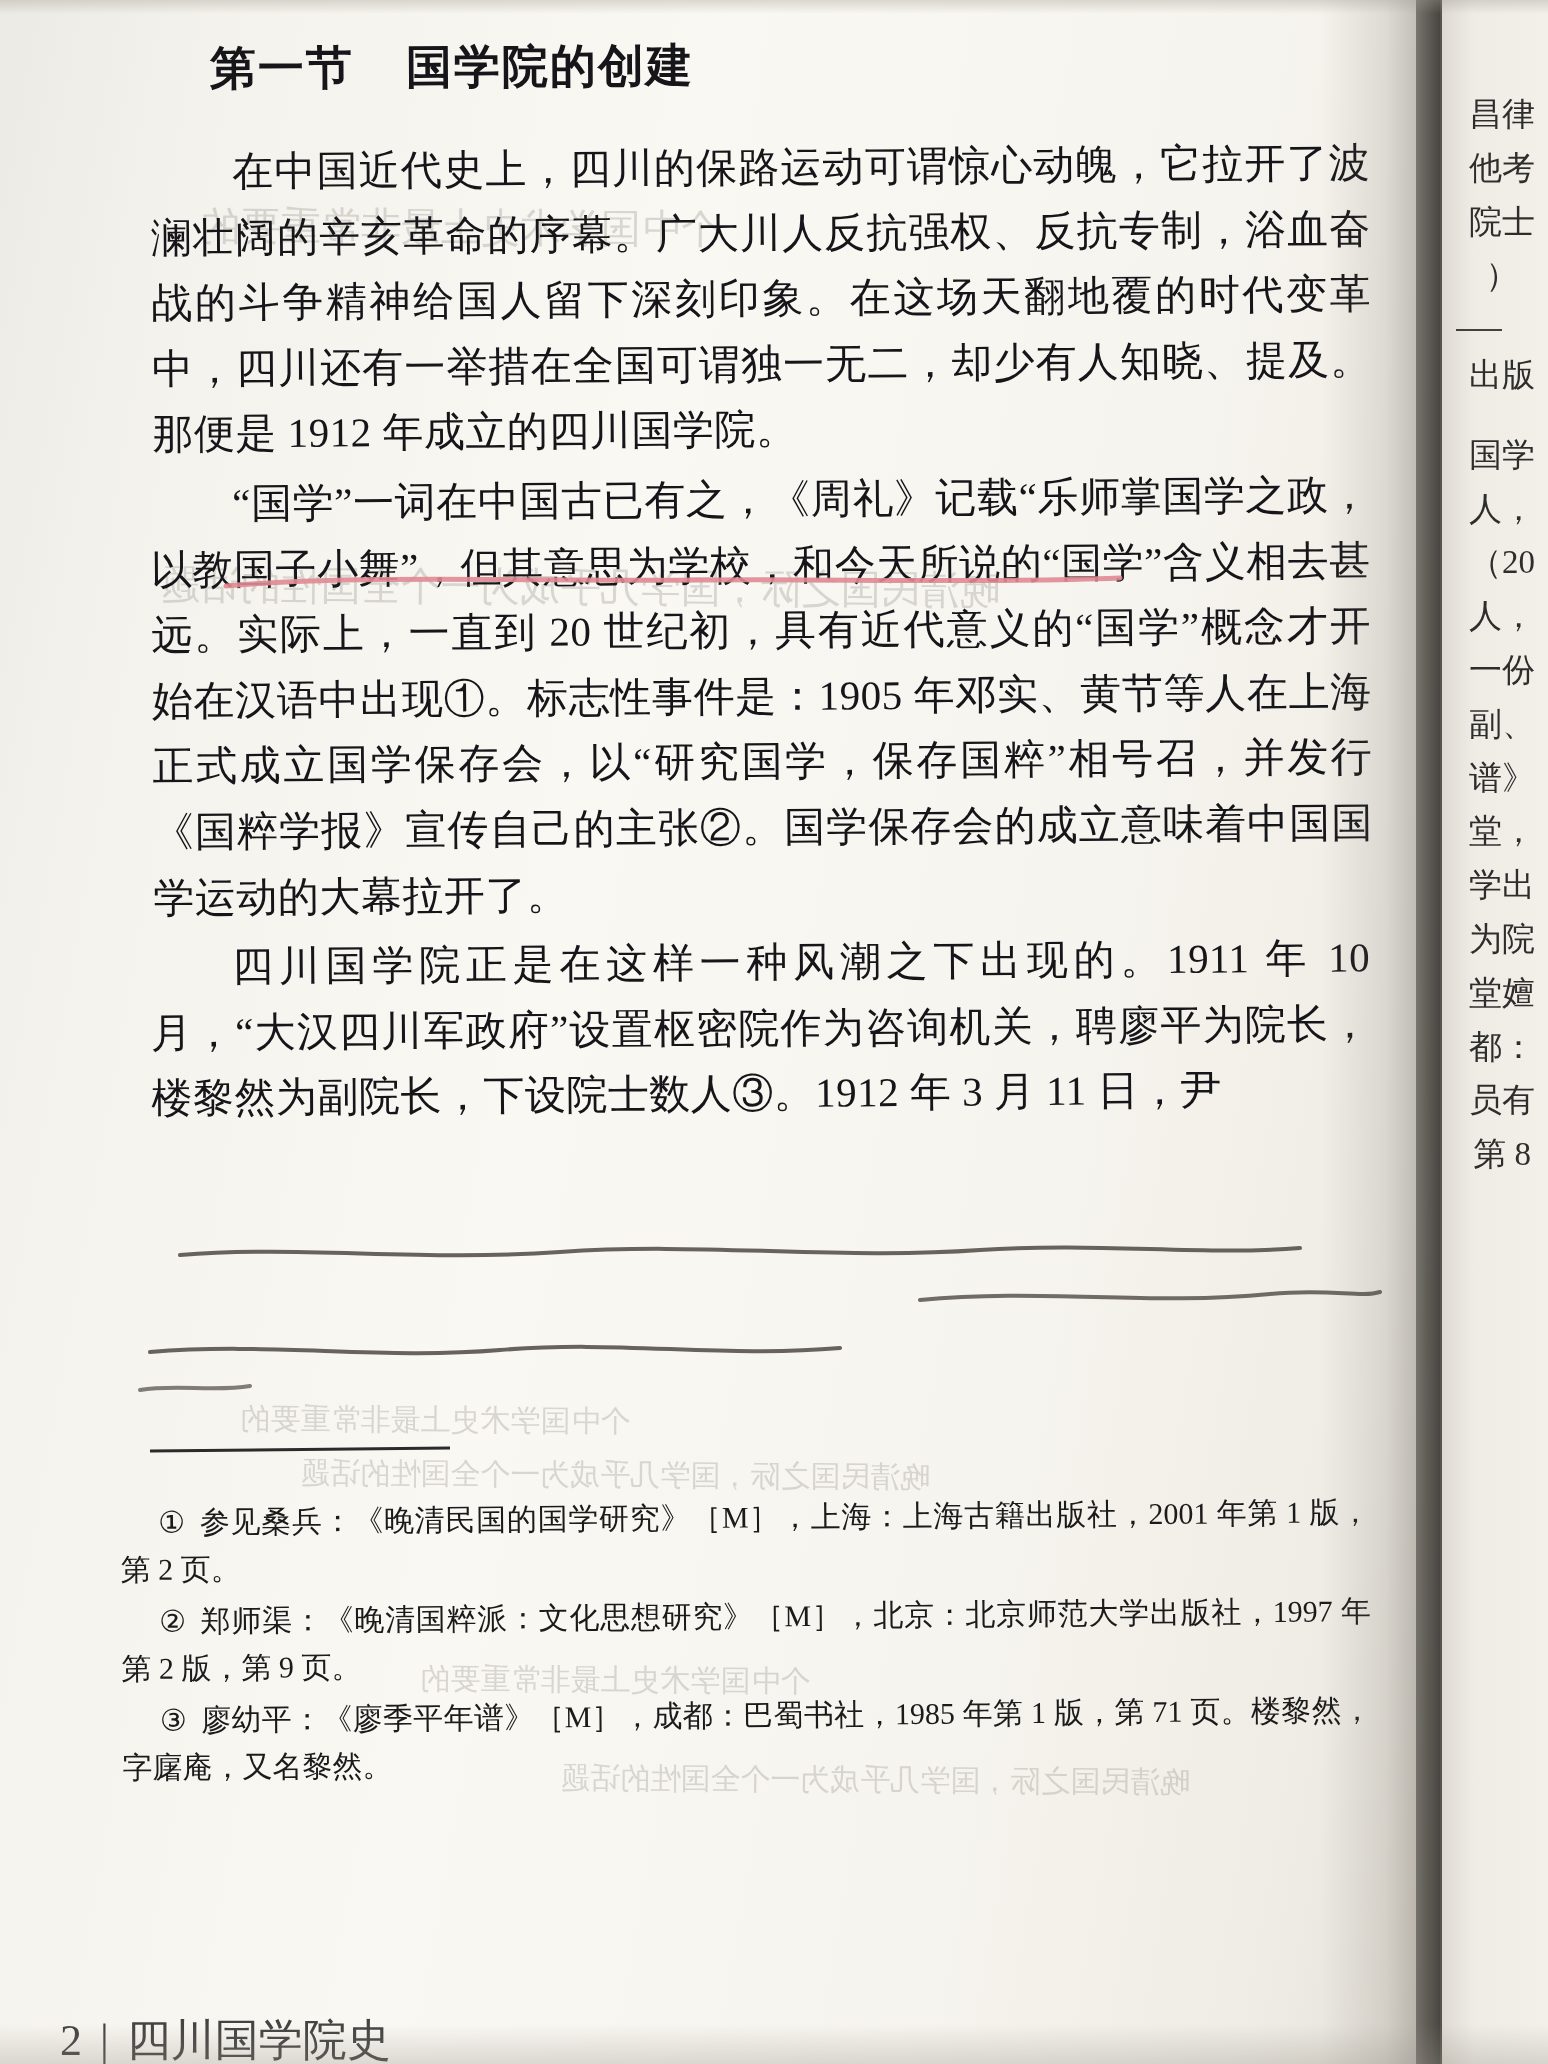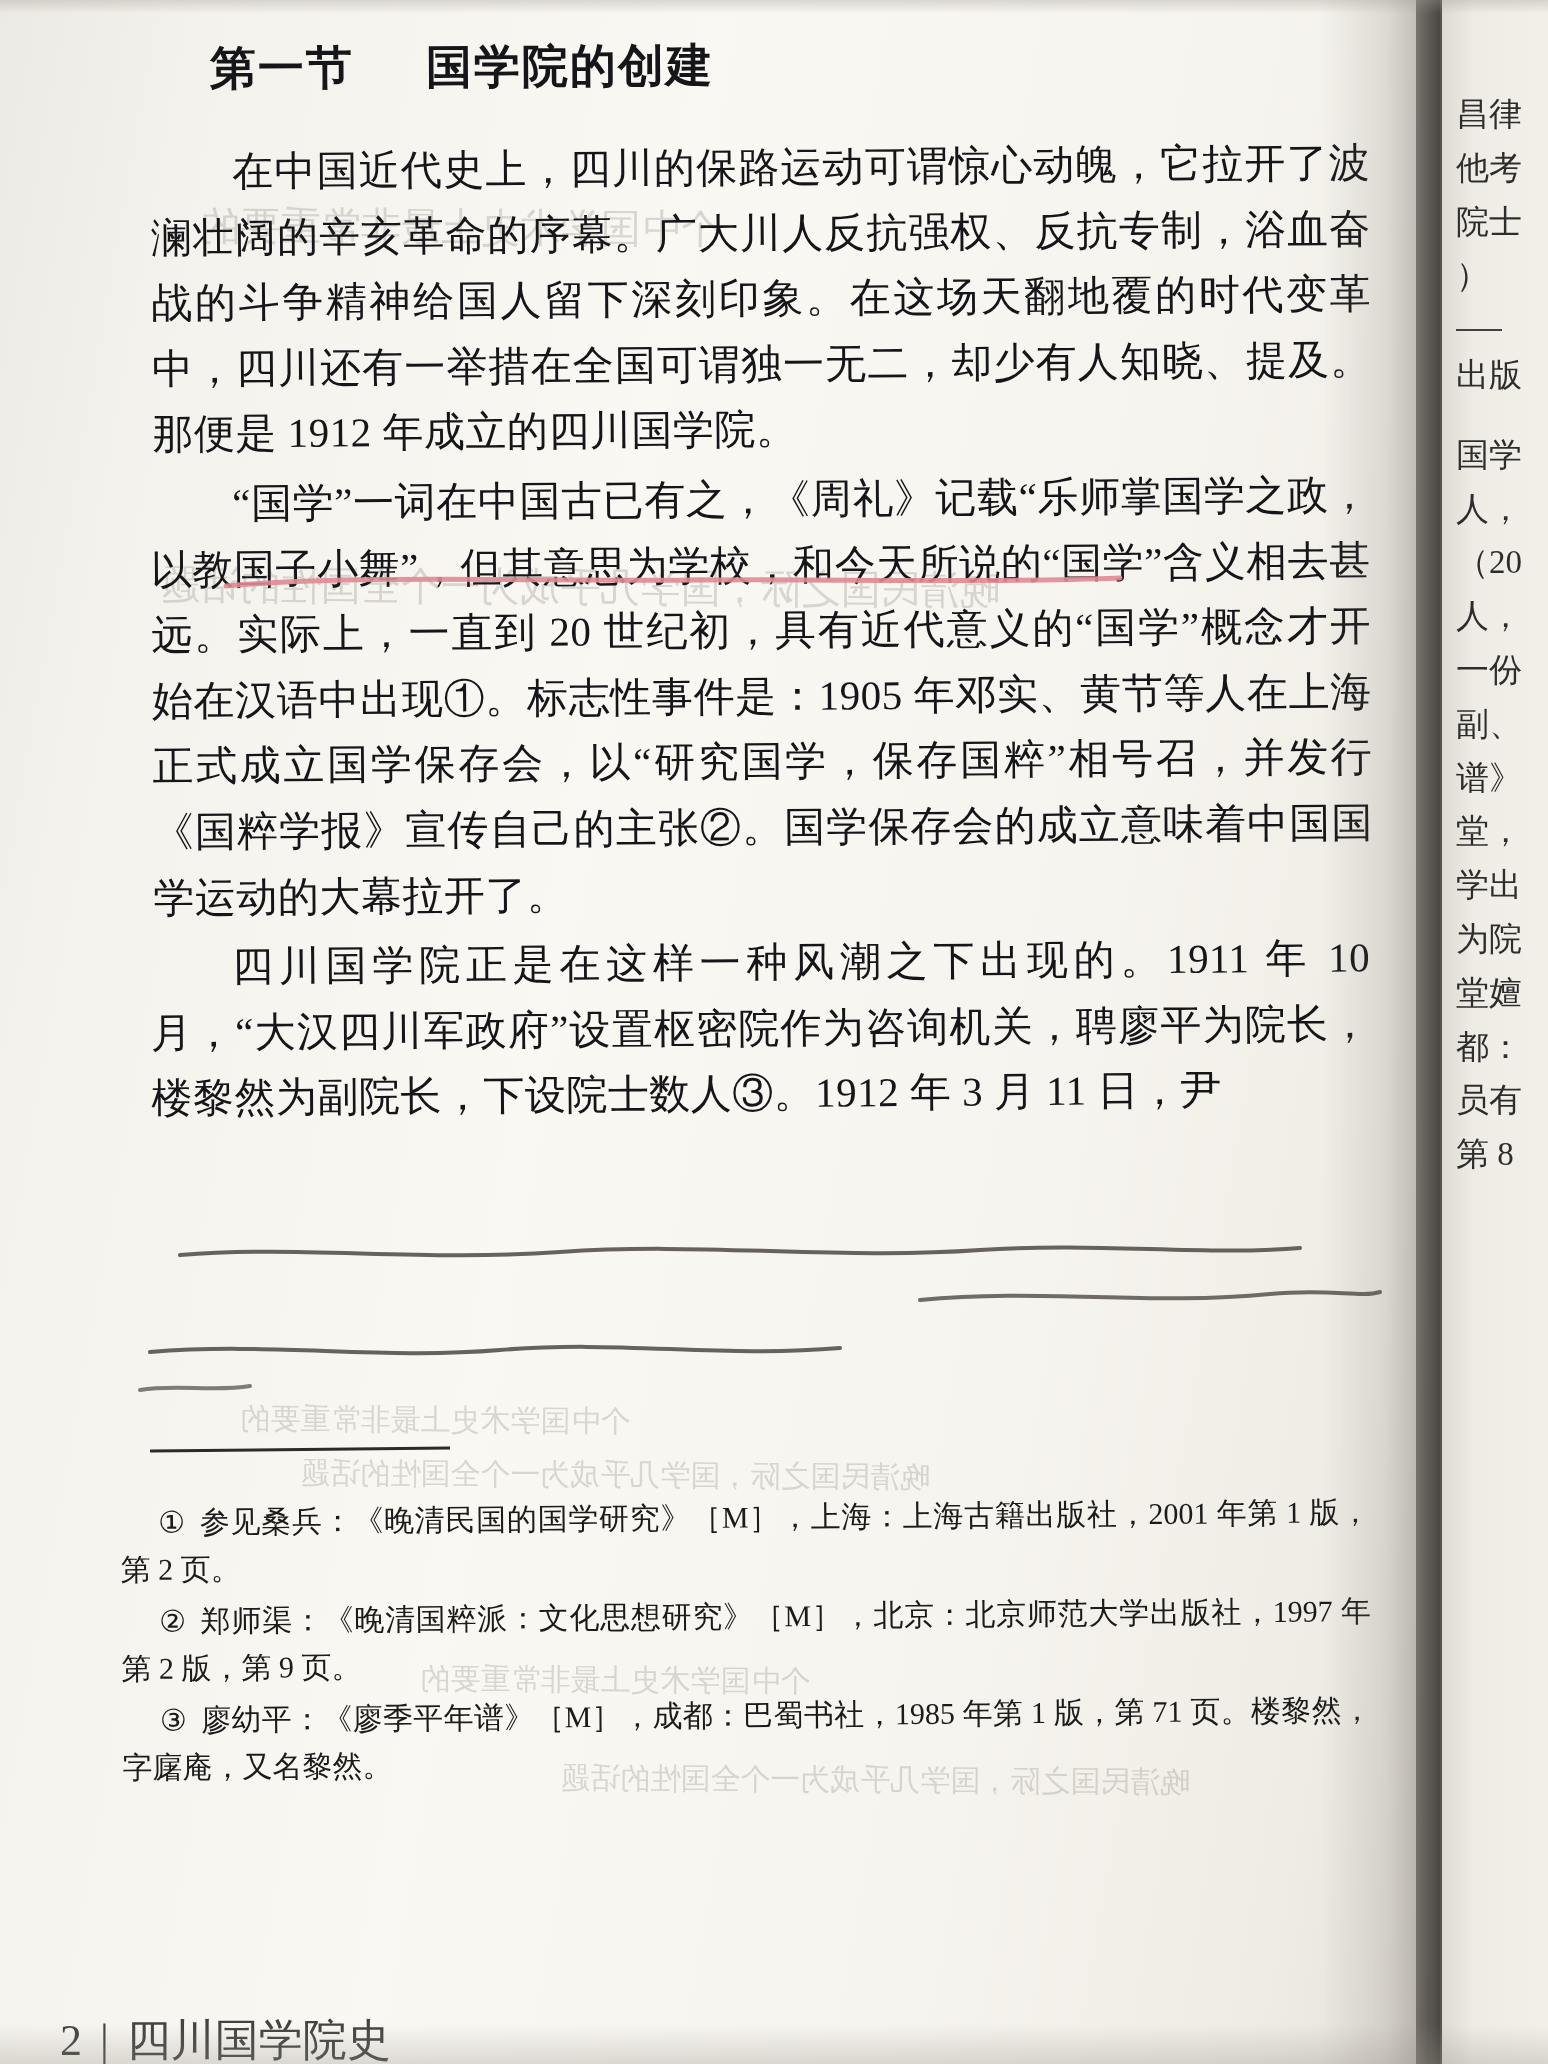--- a/index.html
+++ b/index.html
@@ -62,21 +62,21 @@
   }
   .chapter-title {
     font-size: 46px;
     font-weight: bold;
     letter-spacing: 2px;
     margin: 18px 0 40px 60px;
     color: #16161a;
     transform: rotate(-0.35deg);
     transform-origin: left center;
   }
-  .chapter-title .num { margin-right: 72px; }
+  .chapter-title .num { margin-right: 52px; }
 
   .body-para {
     font-size: 41px;
     line-height: 1.60;
     text-align: justify;
     color: #16161a;
     margin: 0 0 4px 0;
     text-indent: 2em;
     letter-spacing: 0.5px;
     transform: rotate(-0.45deg);
@@ -124,21 +124,21 @@
   .right-col {
     position: absolute;
     left: 1456px;
     top: 88px;
     width: 92px;
     font-size: 33px;
     line-height: 1.63;
     color: #1d1d1d;
     opacity: 0.92;
   }
-  .right-col .blk { margin-bottom: 26px; }
+  .right-col .blk { margin-bottom: 26px; text-align: center; }
   .right-col .sep {
     width: 46px; height: 2px; background: #333; margin: 14px 0 18px 0;
   }
 
   
   .mark {
     position: absolute;
     pointer-events: none;
   }
 

